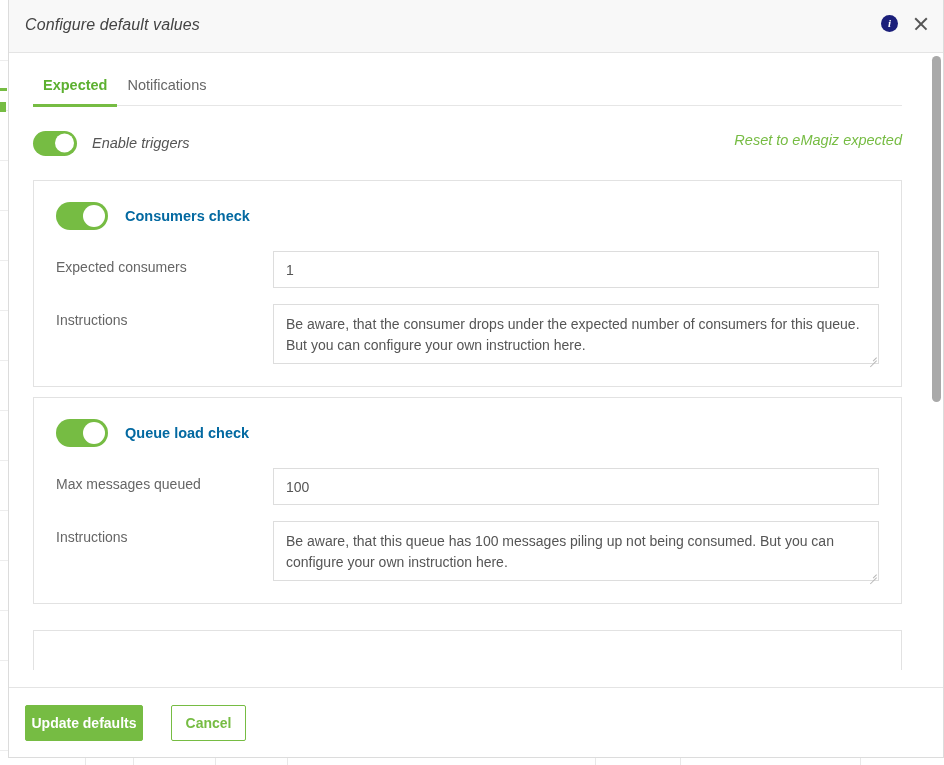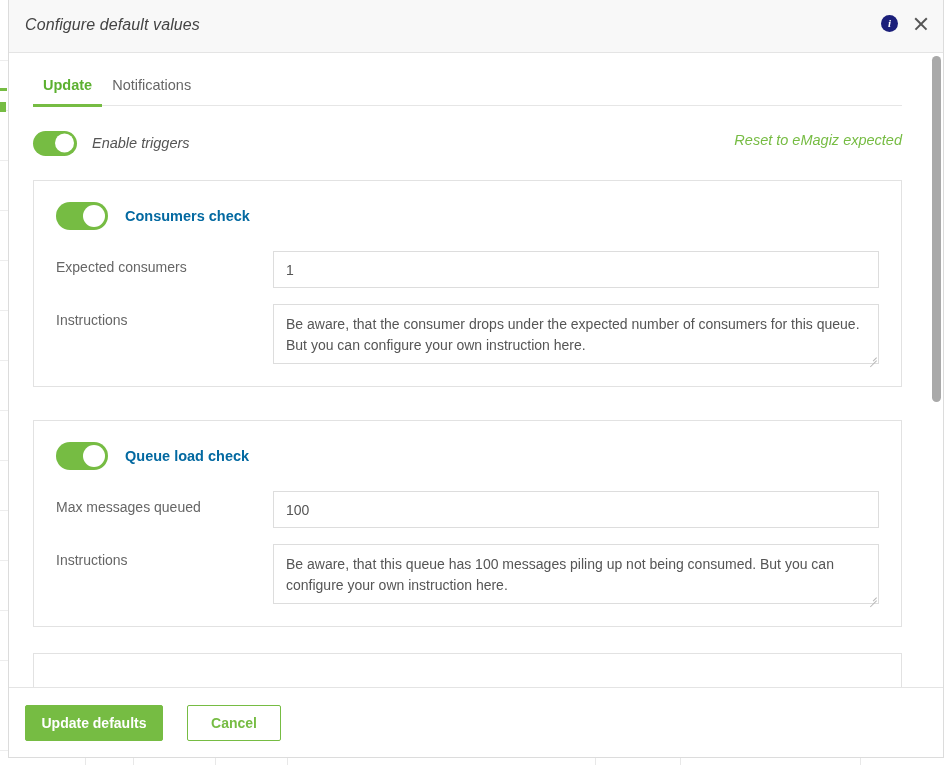--- a/index.html
+++ b/index.html
@@ -186,21 +186,21 @@
     color: #555555;
   }
 
   
   .card {
     margin: 0 24px 0 24px;
     border: 1px solid #e2e2e2;
     background: #ffffff;
     padding: 20px 22px 22px 22px;
   }
-  .card + .card { margin-top: 33px; }
+  .card + .card { margin-top: 10px; }
   .card-head {
     display: flex;
     align-items: center;
     height: 30px;
     margin-bottom: 20px;
   }
   .card-title {
     margin-left: 17px;
     font-size: 14.5px;
     font-weight: bold;
@@ -288,28 +288,28 @@
     font-size: 14px;
     font-weight: bold;
     border-radius: 2px;
     cursor: pointer;
     display: flex;
     align-items: center;
     justify-content: center;
   }
   .btn-primary {
     left: 16px;
-    width: 138px;
+    width: 118px;
     background: #76bc43;
     border: 1px solid #76bc43;
     color: #ffffff;
   }
   .btn-secondary {
-    left: 178px;
-    width: 94px;
+    left: 162px;
+    width: 75px;
     background: #ffffff;
     border: 1px solid #76bc43;
     color: #76bc43;
   }
 
   
   .scrollbar-track {
     position: absolute;
     right: 0; top: 53px;
     width: 13px;
@@ -363,21 +363,21 @@
     <div class="titlebar-actions">
       <div class="info-icon">i</div>
       <div class="close-icon"></div>
     </div>
   </div>
 
   <div class="body-scroll">
     <div class="body-inner">
 
       <div class="tabs">
-        <div class="tab active">Update</div>
+        <div class="tab active">Expected</div>
         <div class="tab">Notifications</div>
       </div>
 
       <div class="enable-row">
         <div class="toggle sm"></div>
         <div class="enable-label">Enable triggers</div>
         <div class="reset-link">Reset to eMagiz expected</div>
       </div>
 
       <div class="card" style="margin-top:22px">

